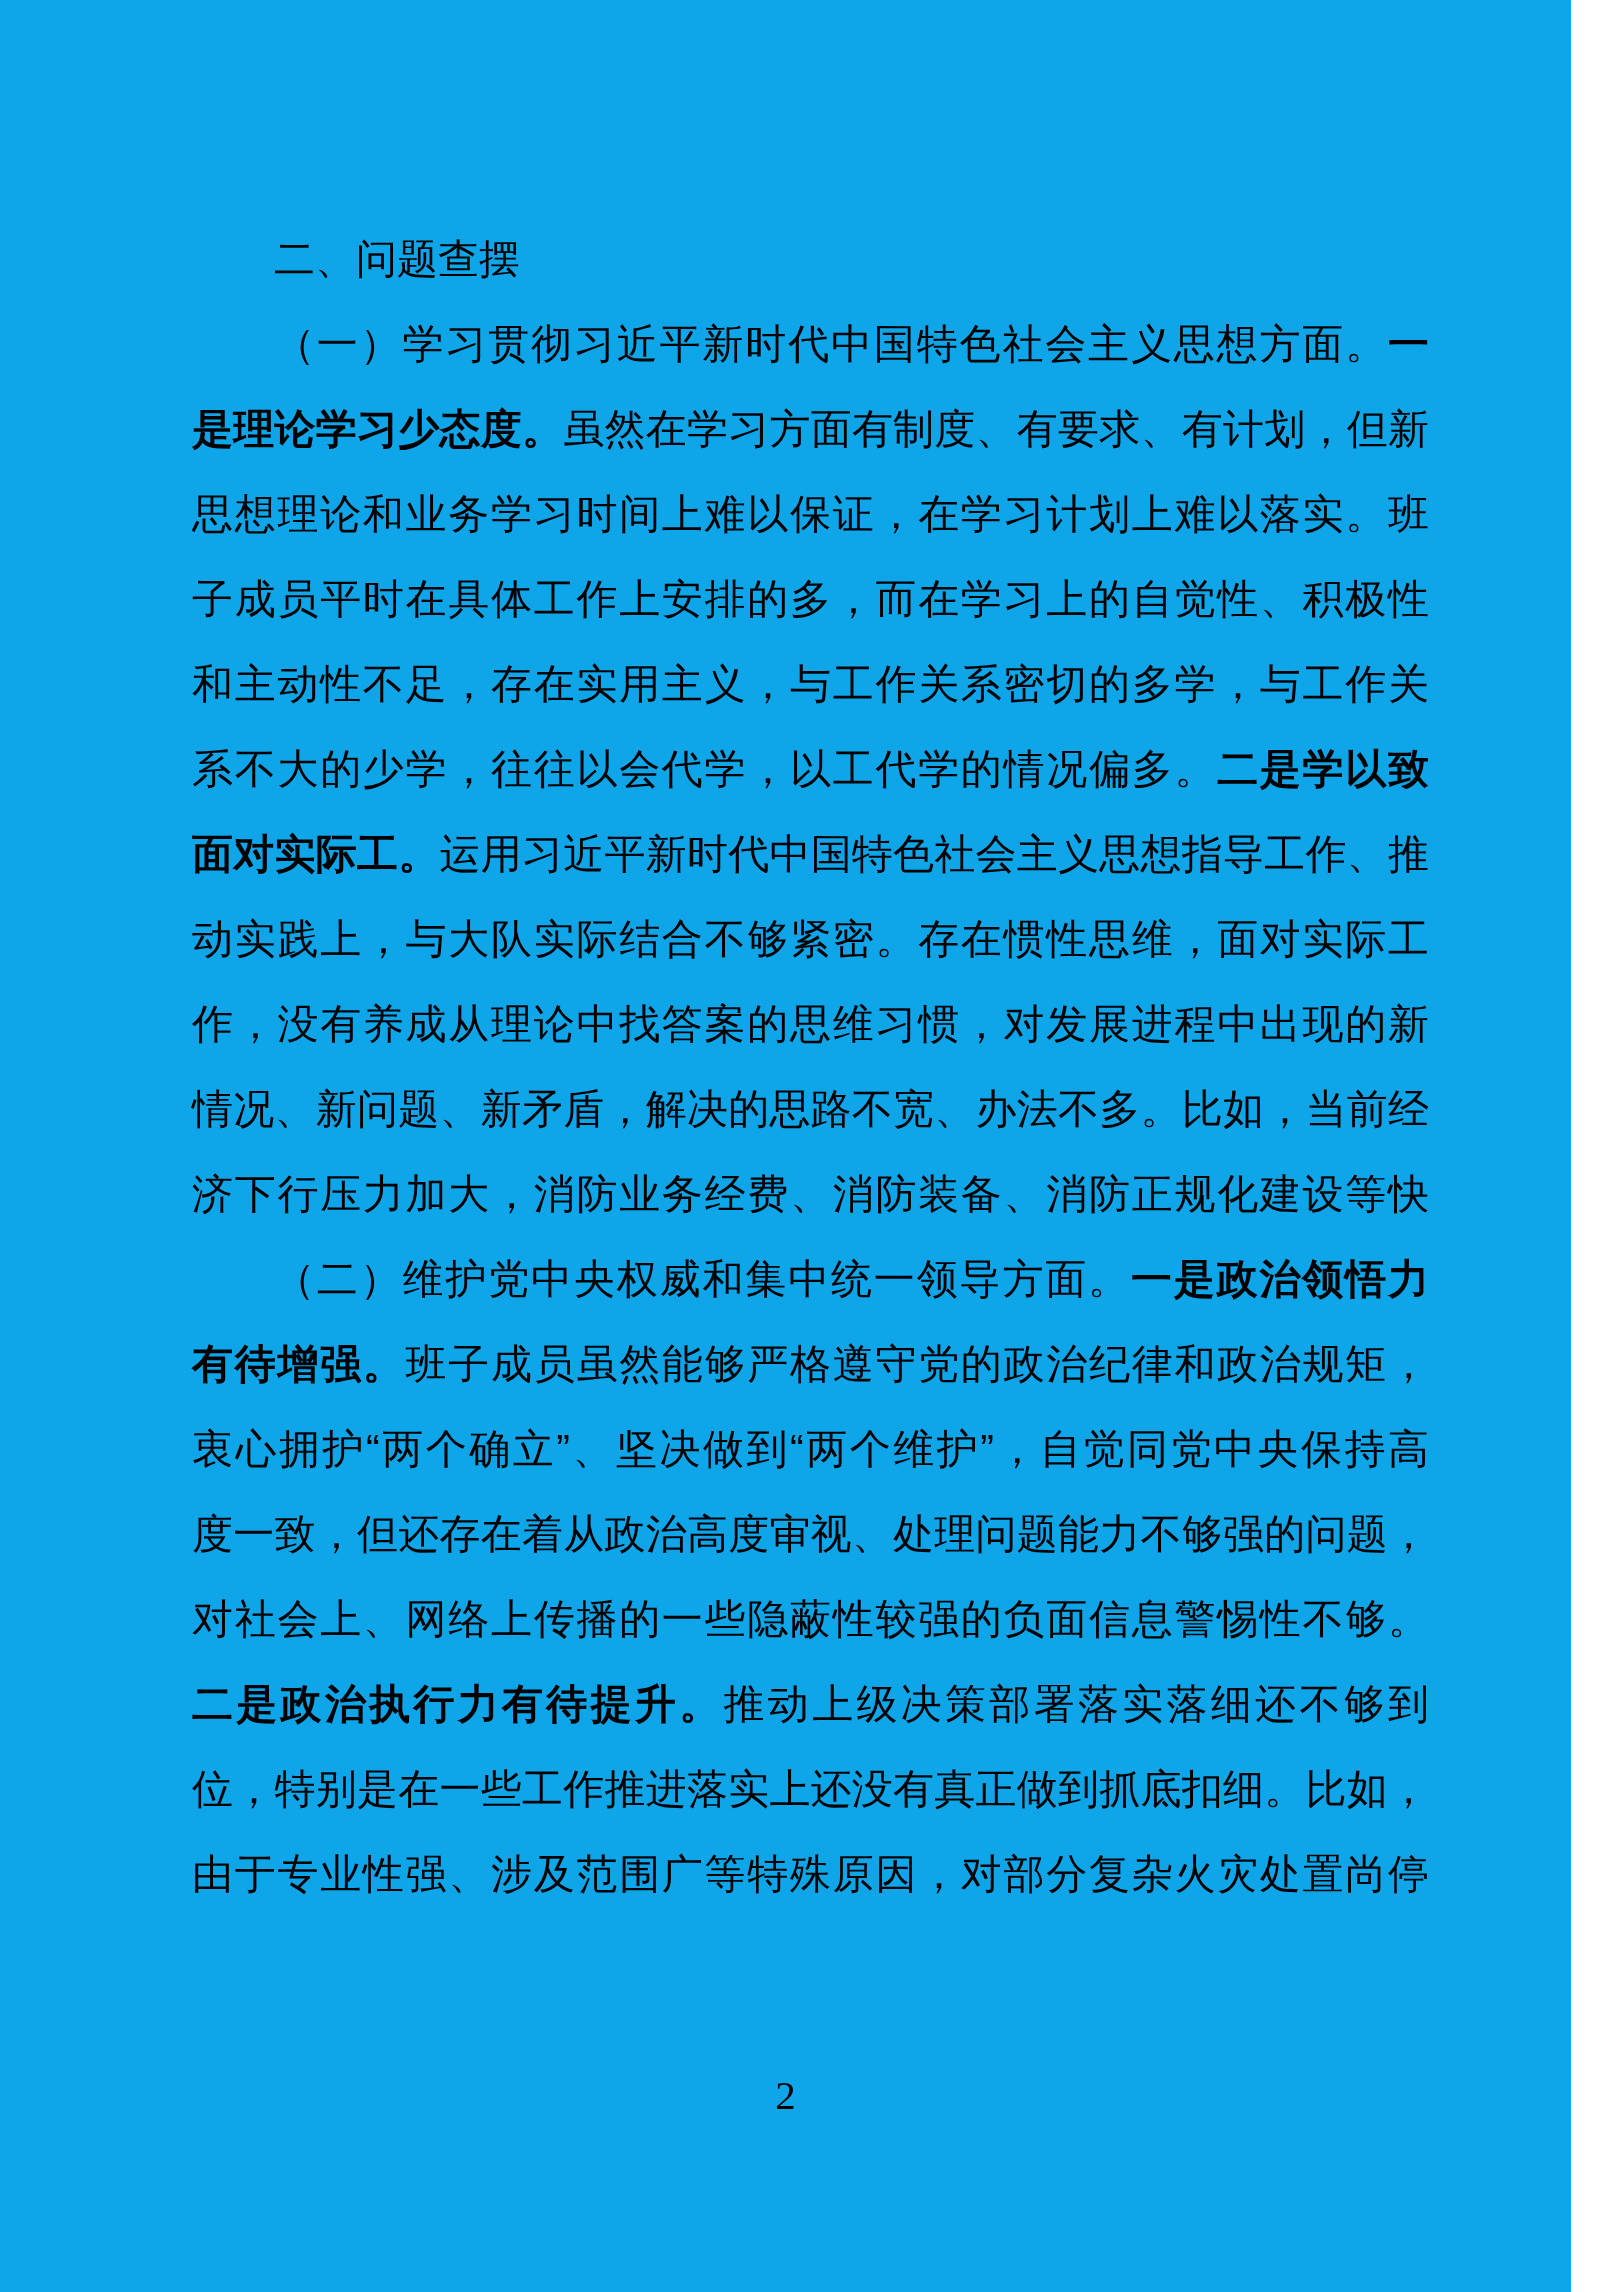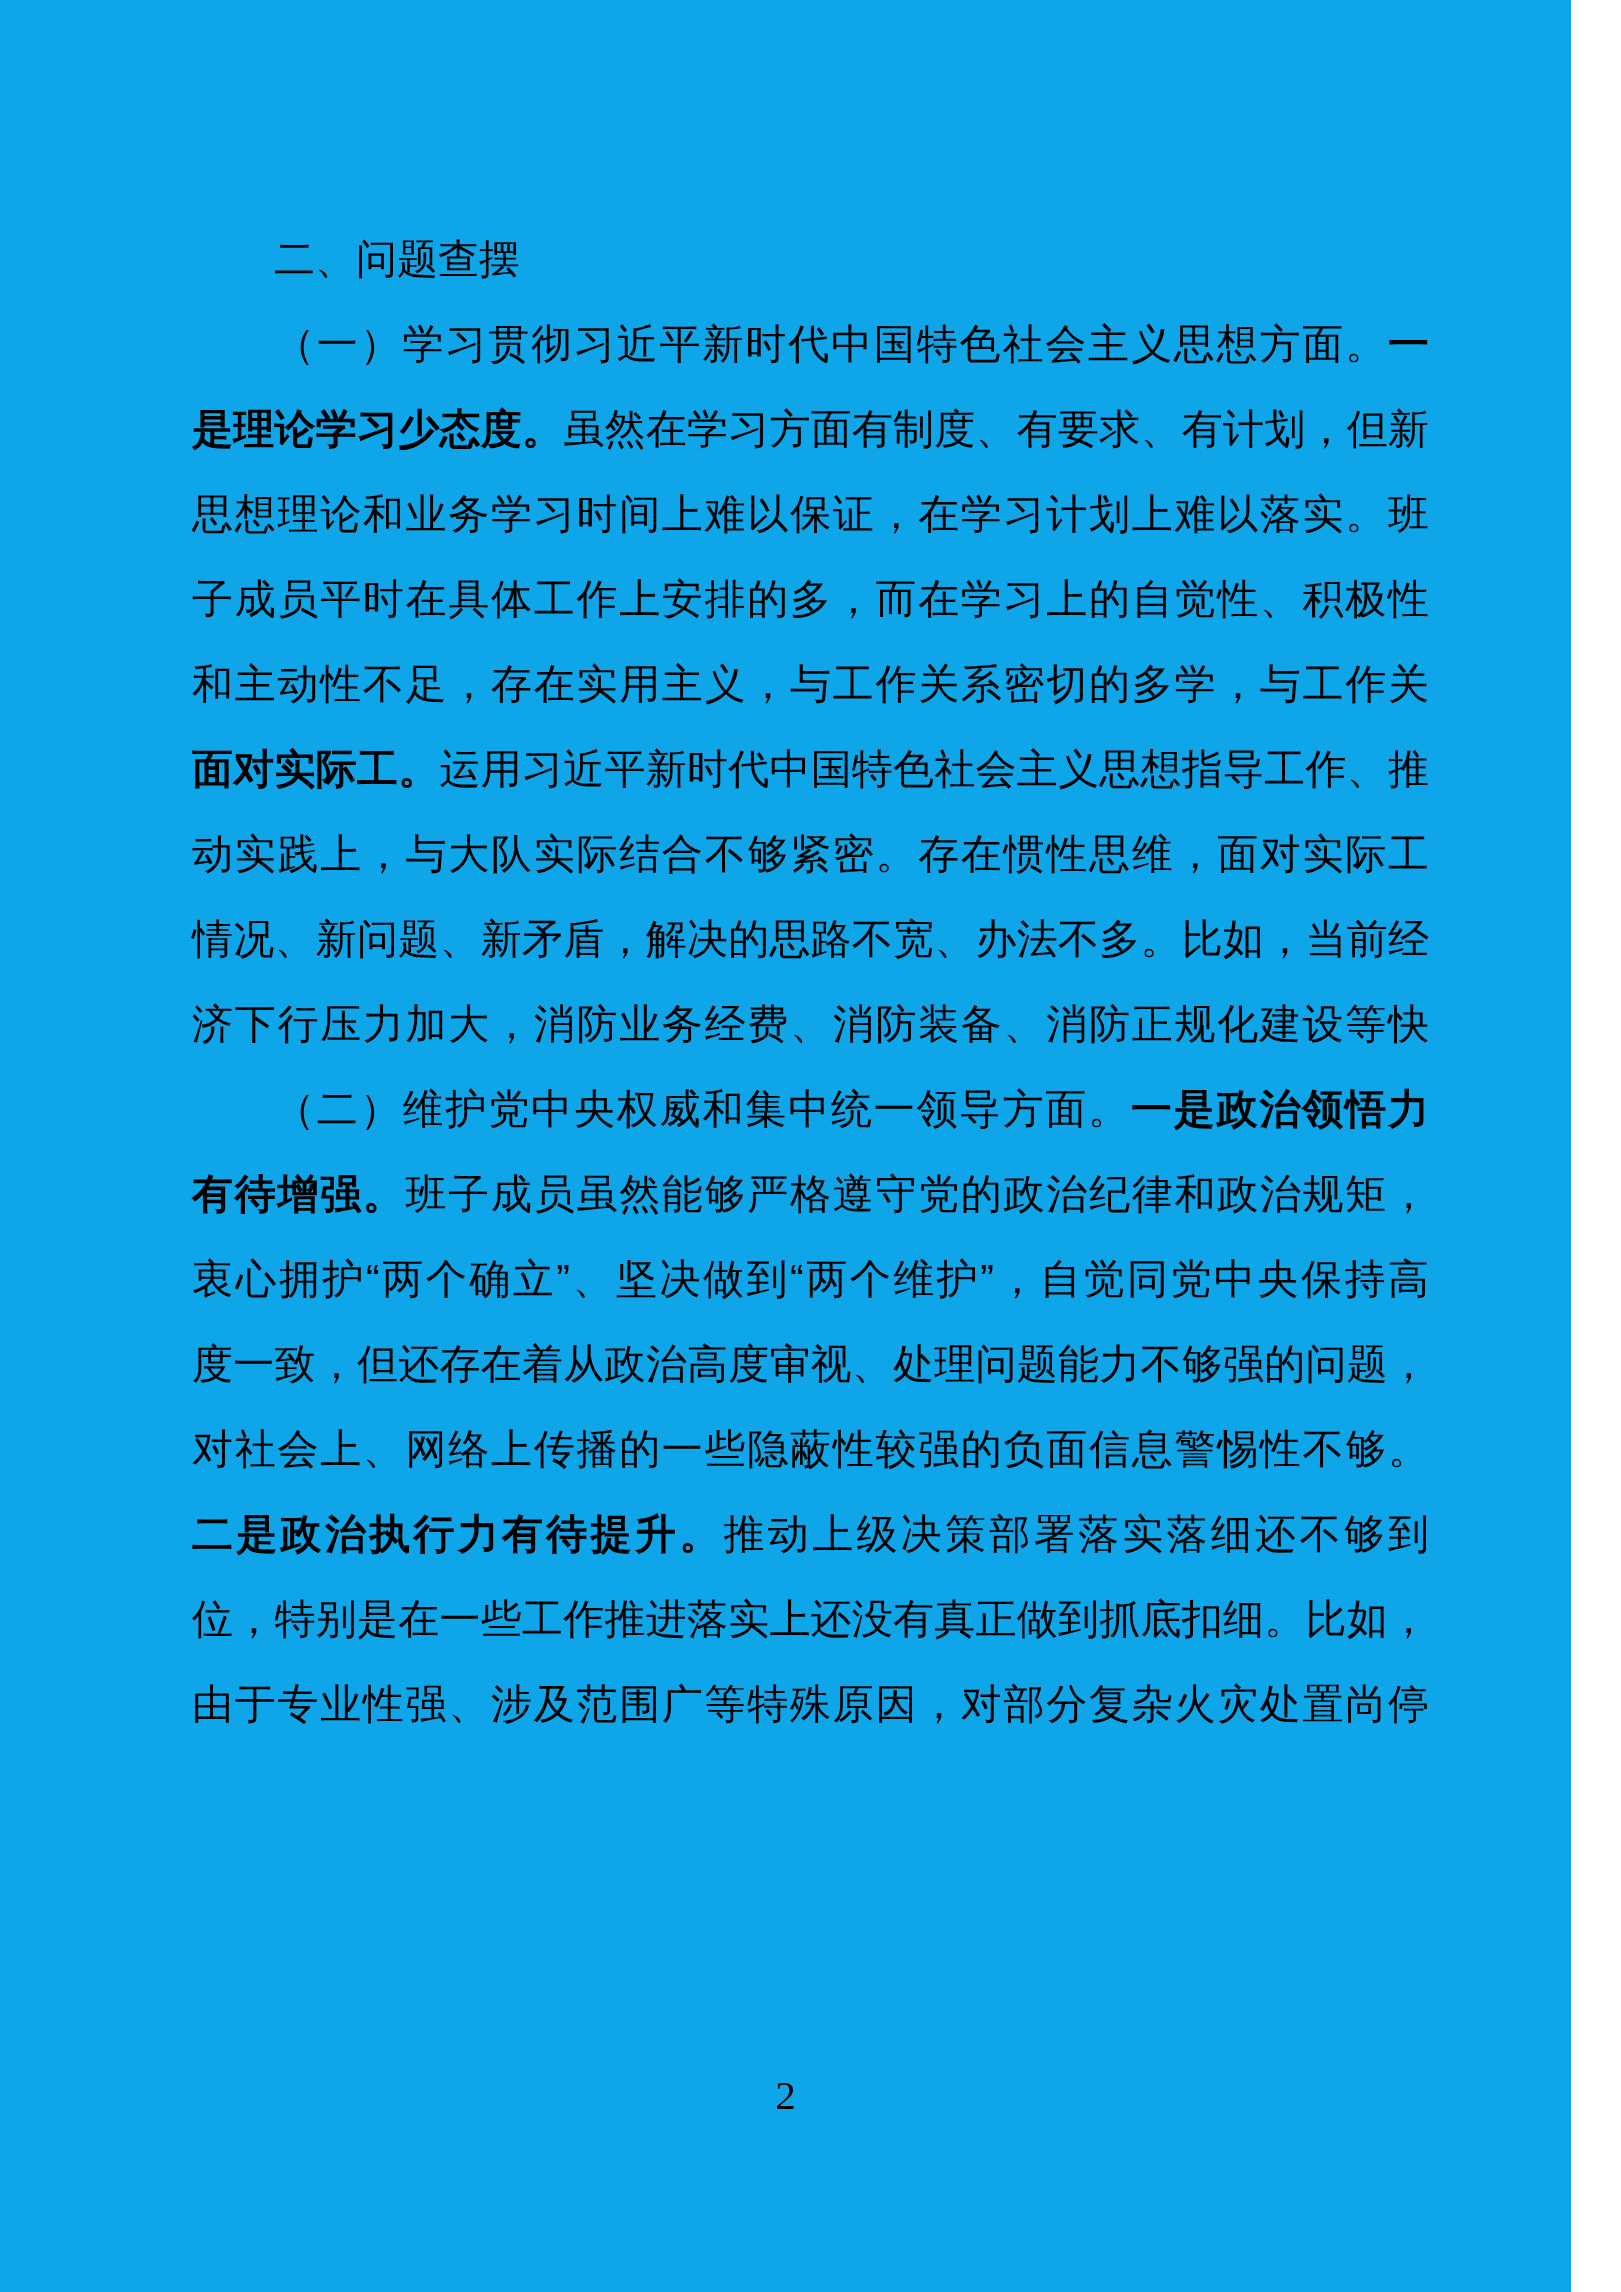--- a/index.html
+++ b/index.html
@@ -56,22 +56,24 @@
 <body>
 
 <div class="page">
   <div class="text-column" id="lines">
       <div class="line no-justify indent"><span class="seg">二、问题查摆</span></div>
       <div class="line indent"><span class="seg">（一）学习贯彻习近平新时代中国特色社会主义思想方面。</span><span class="seg bold">一</span></div>
       <div class="line"><span class="seg bold">是理论学习少态度。</span><span class="seg">虽然在学习方面有制度、有要求、有计划，但新</span></div>
       <div class="line"><span class="seg">思想理论和业务学习时间上难以保证，在学习计划上难以落实。班</span></div>
       <div class="line"><span class="seg">子成员平时在具体工作上安排的多，而在学习上的自觉性、积极性</span></div>
       <div class="line"><span class="seg">和主动性不足，存在实用主义，与工作关系密切的多学，与工作关</span></div>
+      <div class="line"><span class="seg">系不大的少学，往往以会代学，以工代学的情况偏多。</span><span class="seg bold">二是学以致</span></div>
       <div class="line"><span class="seg bold">面对实际工。</span><span class="seg">运用习近平新时代中国特色社会主义思想指导工作、推</span></div>
       <div class="line"><span class="seg">动实践上，与大队实际结合不够紧密。存在惯性思维，面对实际工</span></div>
+      <div class="line"><span class="seg">作，没有养成从理论中找答案的思维习惯，对发展进程中出现的新</span></div>
       <div class="line"><span class="seg">情况、新问题、新矛盾，解决的思路不宽、办法不多。比如，当前经</span></div>
       <div class="line"><span class="seg">济下行压力加大，消防业务经费、消防装备、消防正规化建设等快</span></div>
       <div class="line indent"><span class="seg">（二）维护党中央权威和集中统一领导方面。</span><span class="seg bold">一是政治领悟力</span></div>
       <div class="line"><span class="seg bold">有待增强。</span><span class="seg">班子成员虽然能够严格遵守党的政治纪律和政治规矩，</span></div>
       <div class="line"><span class="seg">衷心拥护“两个确立”、坚决做到“两个维护”，自觉同党中央保持高</span></div>
       <div class="line"><span class="seg">度一致，但还存在着从政治高度审视、处理问题能力不够强的问题，</span></div>
       <div class="line"><span class="seg">对社会上、网络上传播的一些隐蔽性较强的负面信息警惕性不够。</span></div>
       <div class="line"><span class="seg bold">二是政治执行力有待提升。</span><span class="seg">推动上级决策部署落实落细还不够到</span></div>
       <div class="line"><span class="seg">位，特别是在一些工作推进落实上还没有真正做到抓底扣细。比如，</span></div>
       <div class="line"><span class="seg">由于专业性强、涉及范围广等特殊原因，对部分复杂火灾处置尚停</span></div>

